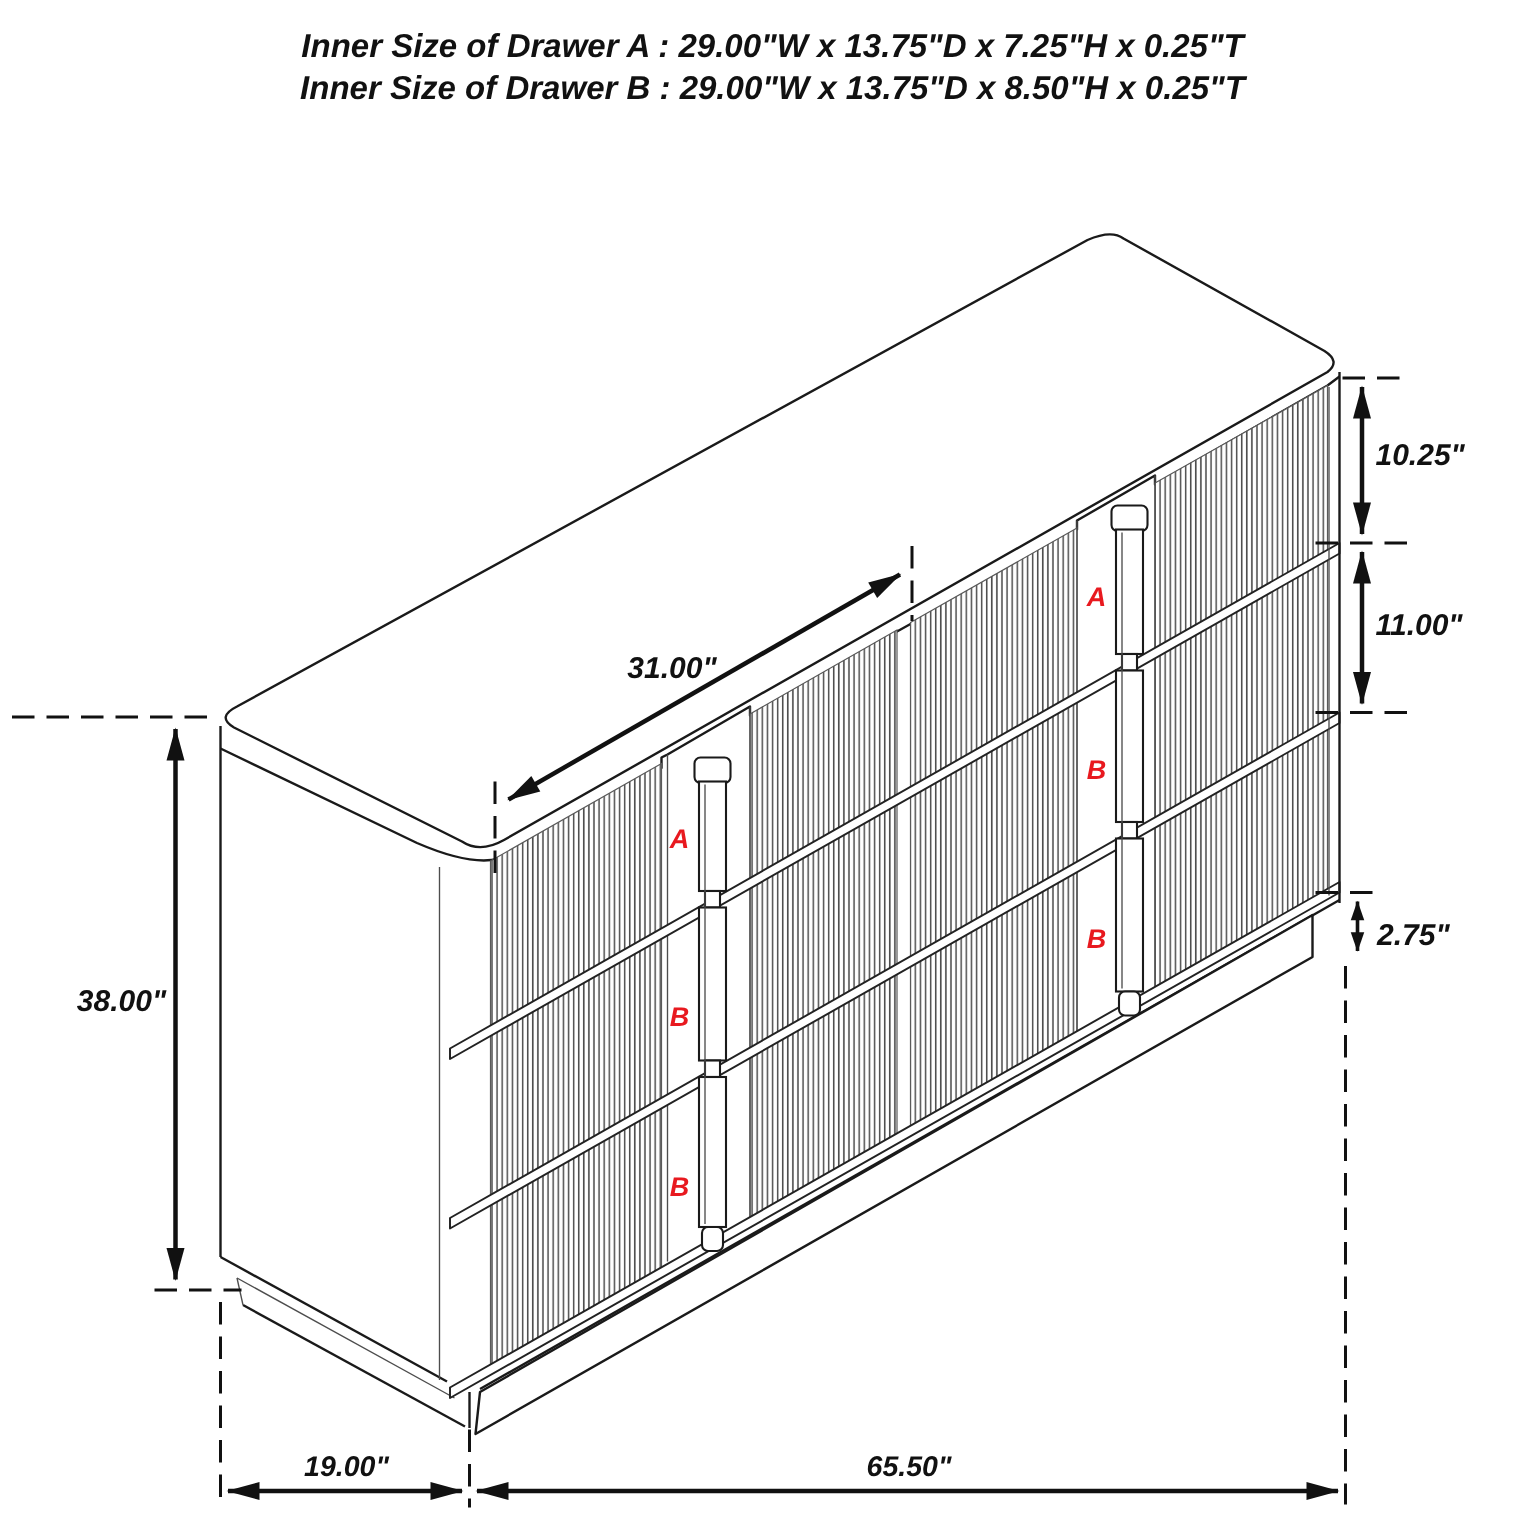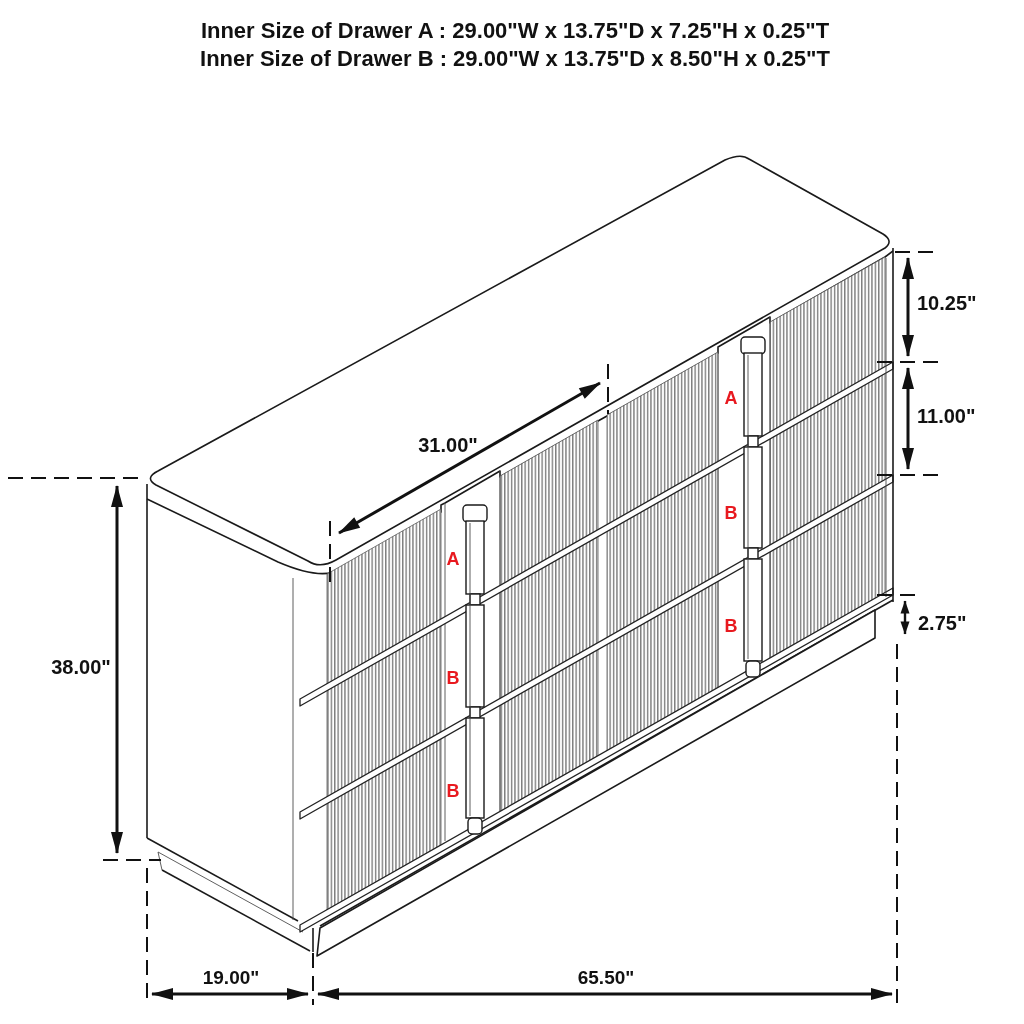--- a/index.html
+++ b/index.html
@@ -9,20 +9,21 @@
     width: 1024px;
     height: 1024px;
     overflow: hidden;
   }
   #stage {
     position: relative;
     width: 944px;
     height: 1024px;
     background: #ffffff;
     font-family: "Liberation Sans", sans-serif;
+    font-style: italic;
   }
   svg { display: block; }
   .title-text {
     font-family: "Liberation Sans", sans-serif;
     font-size: 22px;
     font-weight: bold;
     fill: #111111;
   }
   .dim-text {
     font-family: "Liberation Sans", sans-serif;

